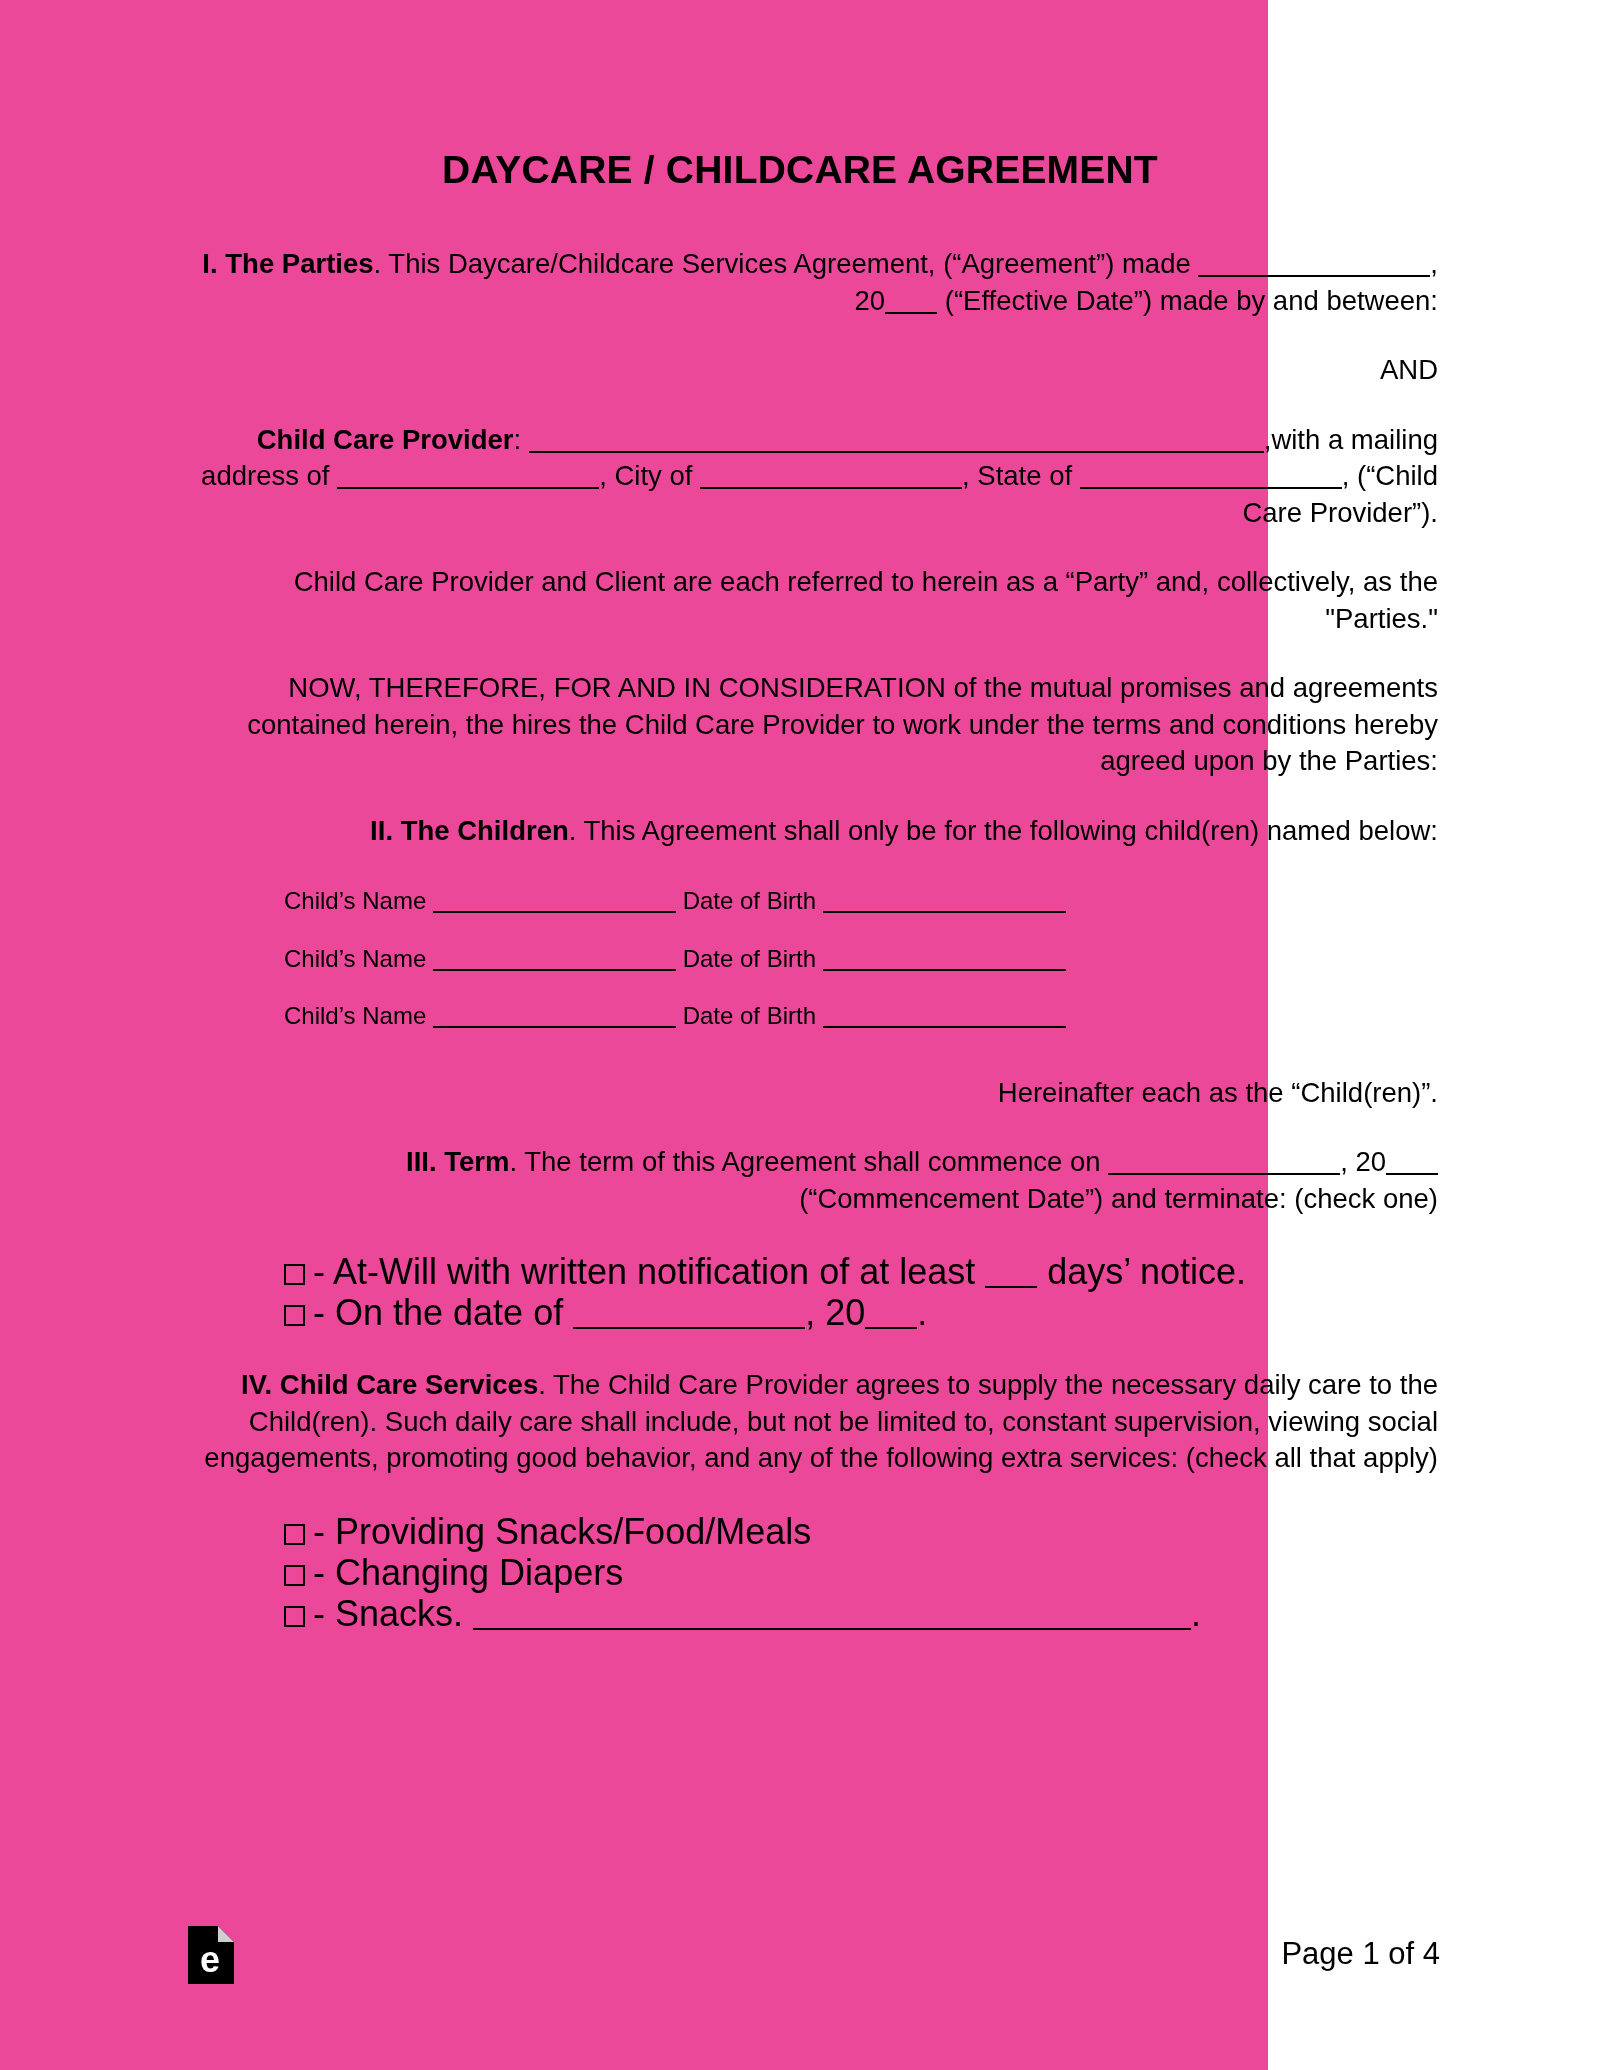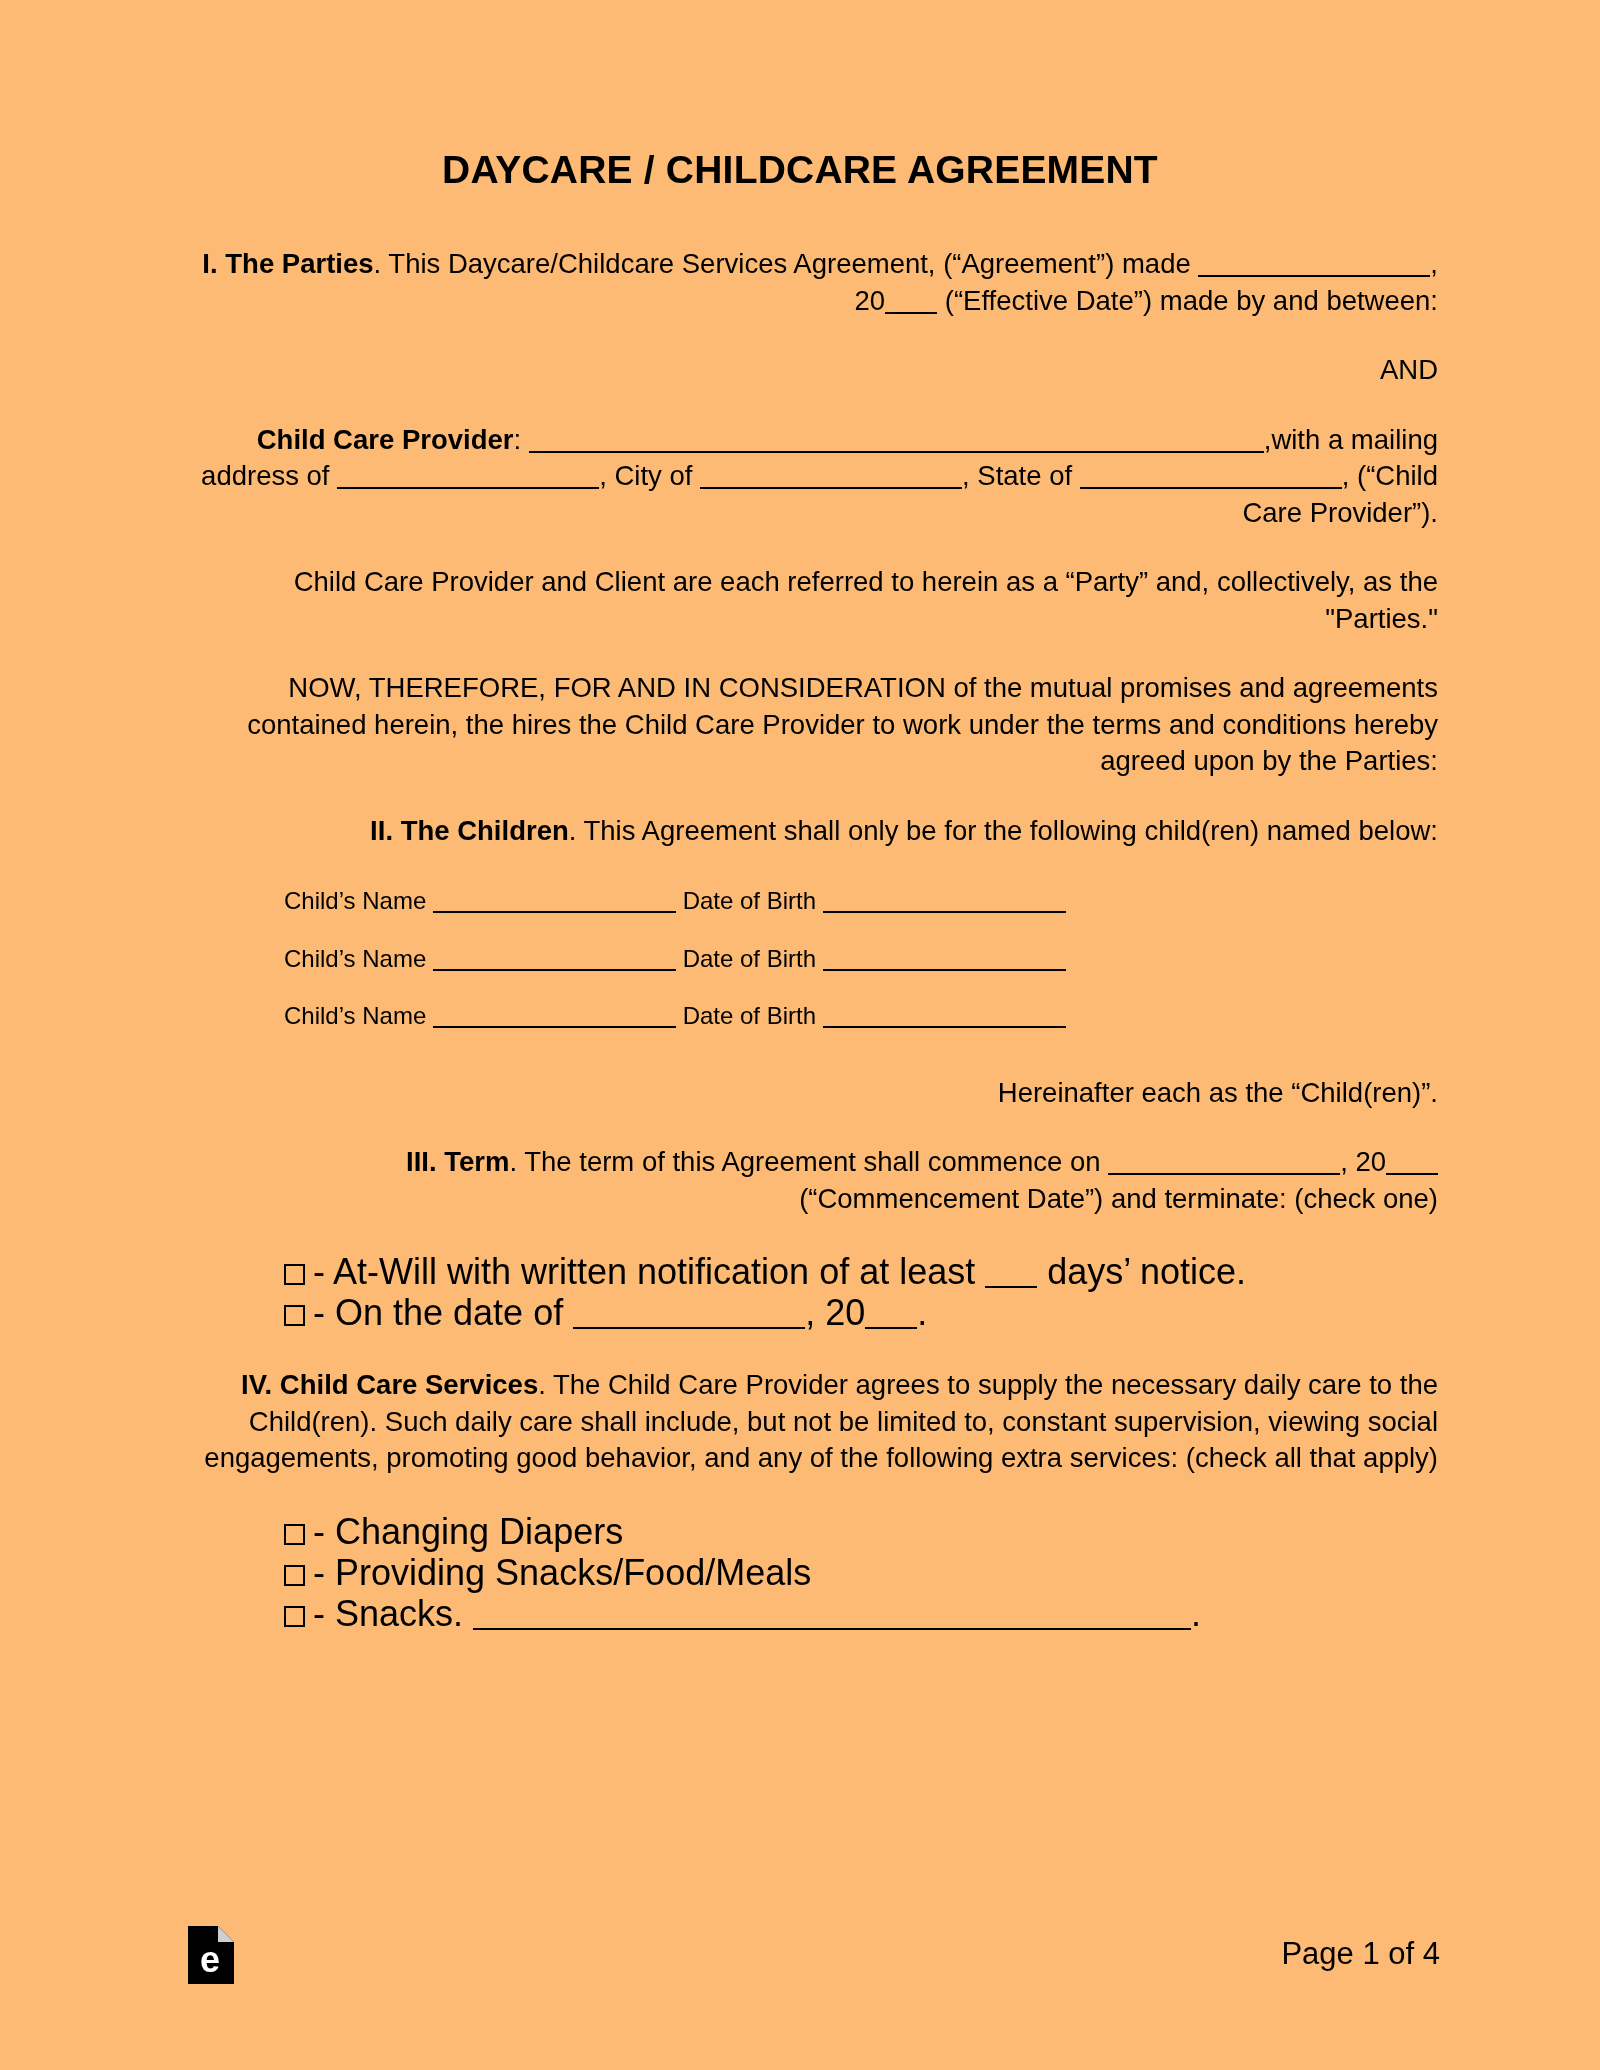--- a/index.html
+++ b/index.html
@@ -9,23 +9,23 @@
   }
   body {
     width: 1600px;
     height: 2070px;
     font-family: "Liberation Sans", sans-serif;
     color: #000000;
     -webkit-font-smoothing: antialiased;
   }
   .page {
     position: relative;
-    width: 1600px;
+    width: 1268px;
     height: 2070px;
-    background: #fdba74;
+    background: #ec4899;
     box-sizing: border-box;
     text-decoration: underline;
   }
   .doc-title {
     position: absolute;
     top: 124px;
     left: 0;
     width: 1600px;
     text-align: center;
     font-size: 39px;
@@ -154,23 +154,23 @@
     <div class="check-row"><span class="cbox"></span><span>- At-Will with written notification of at least </span><span class="blank bl-xs"></span><span> days’ notice.</span></div>
 
     <div class="check-row"><span class="cbox"></span><span>- On the date of </span><span class="blank bl-sm"></span><span>, 20</span><span class="blank bl-xs"></span><span>.</span></div>
 
     <div class="spacer-md"></div>
 
     <p class="para tight"><span class="b">IV. Child Care Services</span><span>. The Child Care Provider agrees to supply the necessary daily care to the Child(ren). Such daily care shall include, but not be limited to, constant supervision, viewing social engagements, promoting good behavior, and any of the following extra services: (check all that apply)</span></p>
 
     <div class="spacer-md"></div>
 
+    <div class="check-row"><span class="cbox"></span><span>- Providing Snacks/Food/Meals</span></div>
+
     <div class="check-row"><span class="cbox"></span><span>- Changing Diapers</span></div>
-
-    <div class="check-row"><span class="cbox"></span><span>- Providing Snacks/Food/Meals</span></div>
 
     <div class="check-row"><span class="cbox"></span><span>- Snacks.</span> <span class="blank" style="width:718px"></span><span>.</span></div>
 
   </div>
 
   <div class="footer">
     <span class="logo">
       <svg width="46" height="58" viewBox="0 0 46 58" xmlns="http://www.w3.org/2000/svg">
         <path d="M0 0 H30 L46 16 V58 H0 Z" fill="#000000"></path>
         <path d="M30 0 L46 16 H30 Z" fill="#cfcfcf"></path>

